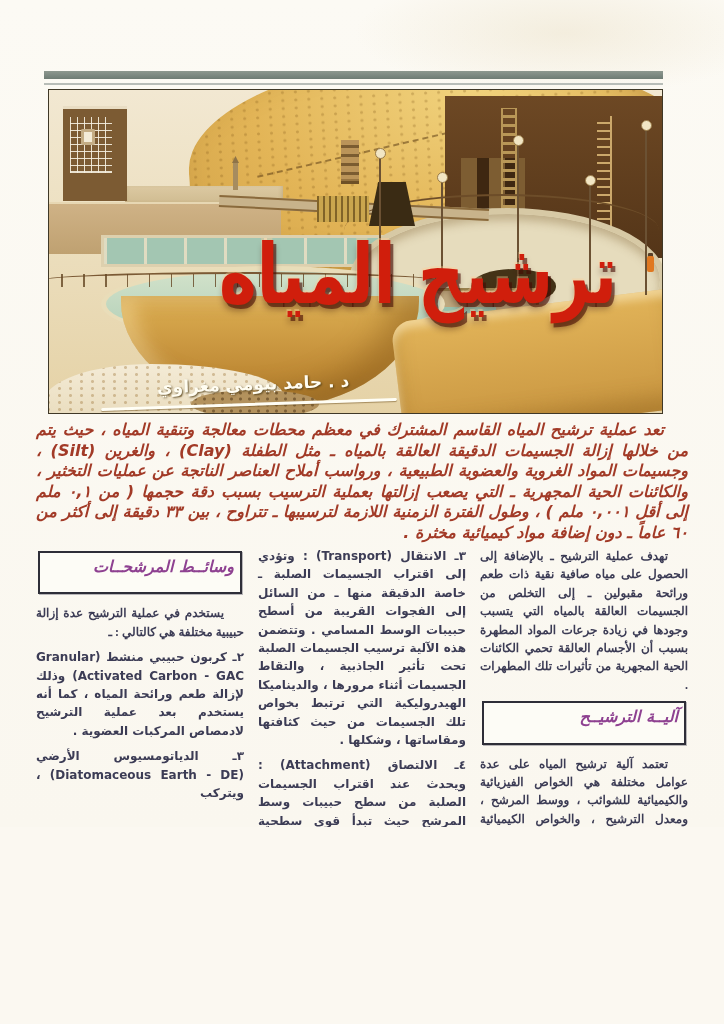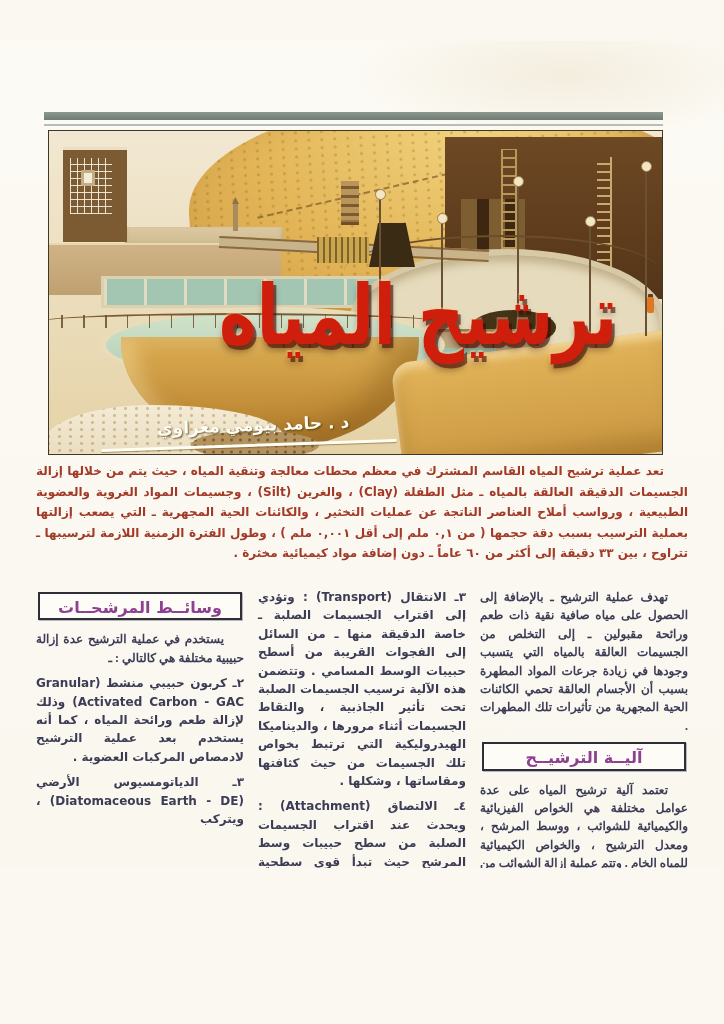--- a/index.html
+++ b/index.html
@@ -1,19 +1,19 @@
 <!DOCTYPE html>
 <html lang="ar"><head>
 <meta charset="utf-8">
 <style>
   html,body{margin:0;padding:0;}
   body{width:724px;height:1024px;background:#fbf8f1;font-family:"DejaVu Sans",sans-serif;}
   .page{position:relative;width:724px;height:827px;background:
     radial-gradient(ellipse 300px 90px at 78% 4%, rgba(235,225,200,.5), transparent 70%),
-    linear-gradient(#fcfaf4,#faf7ef);overflow:hidden;margin-top:41px;}
+    linear-gradient(#fcfaf4,#faf7ef);overflow:hidden;}
 
   
   .top-bar{position:absolute;left:44px;top:71px;width:619px;height:8px;
     background:linear-gradient(#8d988f,#6e7c74);}
   .top-line{position:absolute;left:44px;top:83px;width:619px;height:2px;background:#b8bdb8;}
 
   
   .photo{position:absolute;left:48px;top:89px;width:613px;height:323px;
     border:1.5px solid #3f3827;background:#efe3c9;overflow:hidden;}
   .photo *{position:absolute;}
@@ -109,31 +109,31 @@
     font-size:64px;font-weight:bold;color:#d01e0c;letter-spacing:-2px;
     transform:scaleY(1.3);transform-origin:top;
     text-shadow:3px 3px 0 rgba(70,12,4,.6),-1px -1px 0 rgba(255,205,150,.4),1px 5px 6px rgba(60,20,5,.4);}
   .photo-author{left:108px;top:284px;z-index:7;direction:rtl;font-size:17px;font-weight:bold;
     color:#fffdf2;transform:rotate(-2deg);text-shadow:1px 1px 2px rgba(80,60,20,.85);}
   .photo-author-line{left:52px;top:313px;width:296px;height:3px;background:#fffef5;z-index:7;
     transform:rotate(-2deg);border-radius:2px;box-shadow:0 1px 1px rgba(120,90,40,.6);}
 
   
   .intro{position:absolute;right:36px;top:420px;width:652px;direction:rtl;
-    text-align:justify;font-size:12px;font-weight:bold;color:#a23a27;
-    line-height:20.6px;text-indent:24px;margin:0;}
+    text-align:justify;font-size:16px;font-weight:bold;color:#a23a27;
+    line-height:20.6px;text-indent:24px;margin:0;font-style:italic;}
 
   
   .columns{position:absolute;right:36px;top:547px;width:652px;display:flex;gap:14px;direction:rtl;}
   .col{flex:1;min-width:0;direction:rtl;text-align:justify;font-size:12px;line-height:18.4px;
     color:#3c3c55;font-weight:bold;}
   .col p{margin:0 0 7px;}
   .col p.ind{text-indent:20px;font-family:Liberation Serif, serif;}
-  .section-box{border:2px solid #2e2e38;background:#fdfcf6;padding:5px 6px 0;
-    margin:4px 2px 10px;text-align:center;box-shadow:1px 1px 0 rgba(60,60,80,.35);}
+  .section-box{border:2px solid #2e2e38;background:#fdfcf6;padding:5px 6px 15px;
+    margin:4px 2px 10px;text-align:right;box-shadow:1px 1px 0 rgba(60,60,80,.35);font-style:italic;}
   .section-box .t{color:#8e4191;font-weight:bold;font-size:16px;letter-spacing:1px;}
 
   
   .footer-rule-a{position:absolute;left:40px;top:915px;width:650px;height:4px;background:#8e928e;}
   .footer-rule-b{position:absolute;left:40px;top:921px;width:650px;height:2px;background:#aaaeaa;}
   .footer-right{position:absolute;right:40px;top:928px;direction:rtl;font-size:11.5px;
     font-weight:bold;color:#33334a;}
   .footer-left{position:absolute;left:52px;top:924px;direction:rtl;font-size:17px;
     font-weight:bold;color:#33334a;}
 </style>

